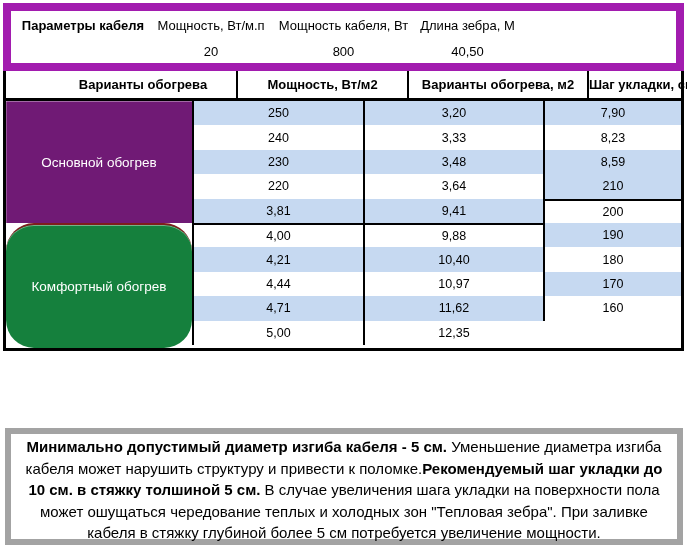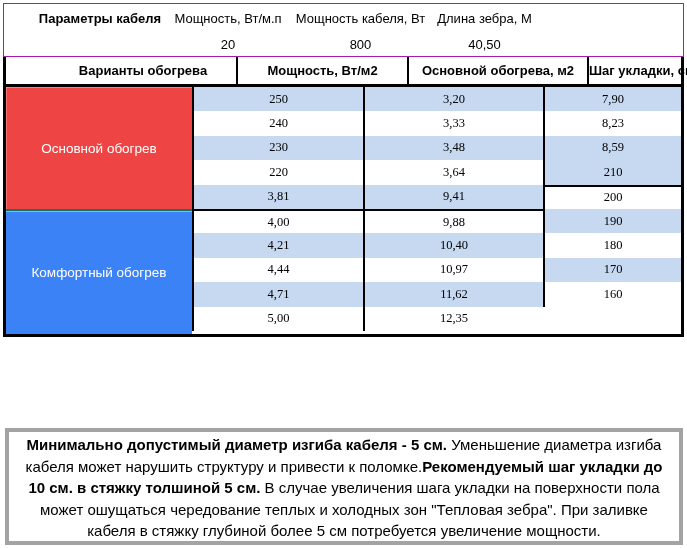--- a/index.html
+++ b/index.html
@@ -6,25 +6,24 @@
   * { box-sizing:border-box; }
   .sheet {
     position:relative; width:687px; height:548px; background:#ffffff;
     font-family:"Liberation Sans", sans-serif; color:#000;
   }
   
   .cable-table { position:absolute; top:3px; left:3px; width:681px; }
 
   
   .top-block {
-    border:1px solid #a21caf;
+    border:8px solid #a21caf;
     display:grid;
     grid-template-columns:144px 112px 153px 95px 1fr;
     grid-template-rows:29px 23px;
-    padding-left:24px;
   }
   .top-block .cell {
     display:flex; align-items:center; justify-content:center;
     font-size:13px; white-space:nowrap;
   }
   .top-block .cell.b { font-weight:bold; }
 
   
   .header-block {
     border:3px solid #000; border-top:none;
@@ -40,44 +39,44 @@
   .header-block .cell + .cell { border-left:2px solid #000; }
 
   
   .data-block { border:3px solid #000; border-top:none; display:flex; height:250px; }
   .label-col { width:186px; display:flex; flex-direction:column; }
   .label-cell {
     display:flex; align-items:center; justify-content:center;
     color:#fff; font-size:13.5px; white-space:nowrap;
   }
   .label-main {
-    height:122px; background:#ef4444;
+    height:122px; background:#701a75;
     box-shadow:inset 0 1px 0 rgba(255,255,255,.35), inset 1px 0 0 rgba(255,255,255,.25);
   }
   .label-comfort {
-    flex:1; background:#3b82f6; border-top:2px solid #0f766e;
+    flex:1; background:#15803d; border-top:2px solid #7f1d1d;
     box-shadow:inset 0 1px 0 rgba(255,255,255,.4);
+    border-radius:28px;
   }
   .grid {
     flex:1; display:grid;
     grid-template-columns:171px 180px 1fr;
     grid-template-rows:repeat(10, 24.4px);
-    font-family:Liberation Serif, serif;
   }
   .grid .cell {
     display:flex; align-items:center; justify-content:center;
     font-size:12.5px; border-left:2px solid #000; background:#fff;
   }
   .grid .cell.odd { background:#c6d9f1; }
   .grid .cell.sec { border-top:2px solid #000; }
 
   
   .note {
     position:absolute; left:5px; top:428px; width:678px; height:117px;
-    border:4px solid #a3a3a3; padding:2px 8px;
+    border:6px solid #a3a3a3; padding:2px 8px;
     text-align:center; font-size:15px; line-height:21.5px;
   }
   .note span.bold { font-weight:bold; }
 </style>
 </head>
 <body>
 
 <div class="sheet">
 
   <div class="cable-table">
@@ -91,21 +90,21 @@
       <div class="cell"></div>
       <div class="cell">20</div>
       <div class="cell">800</div>
       <div class="cell">40,50</div>
       <div class="cell"></div>
     </div>
 
     <div class="header-block">
       <div class="cell">Варианты обогрева</div>
       <div class="cell">Мощность, Вт/м2</div>
-      <div class="cell">Основной обогрева, м2</div>
+      <div class="cell">Варианты обогрева, м2</div>
       <div class="cell">Шаг укладки, см</div>
     </div>
 
     <div class="data-block">
       <div class="label-col">
         <div class="label-cell label-main">Основной обогрев</div>
         <div class="label-cell label-comfort">Комфортный обогрев</div>
       </div>
       <div class="grid">
         <div class="cell odd">250</div>

